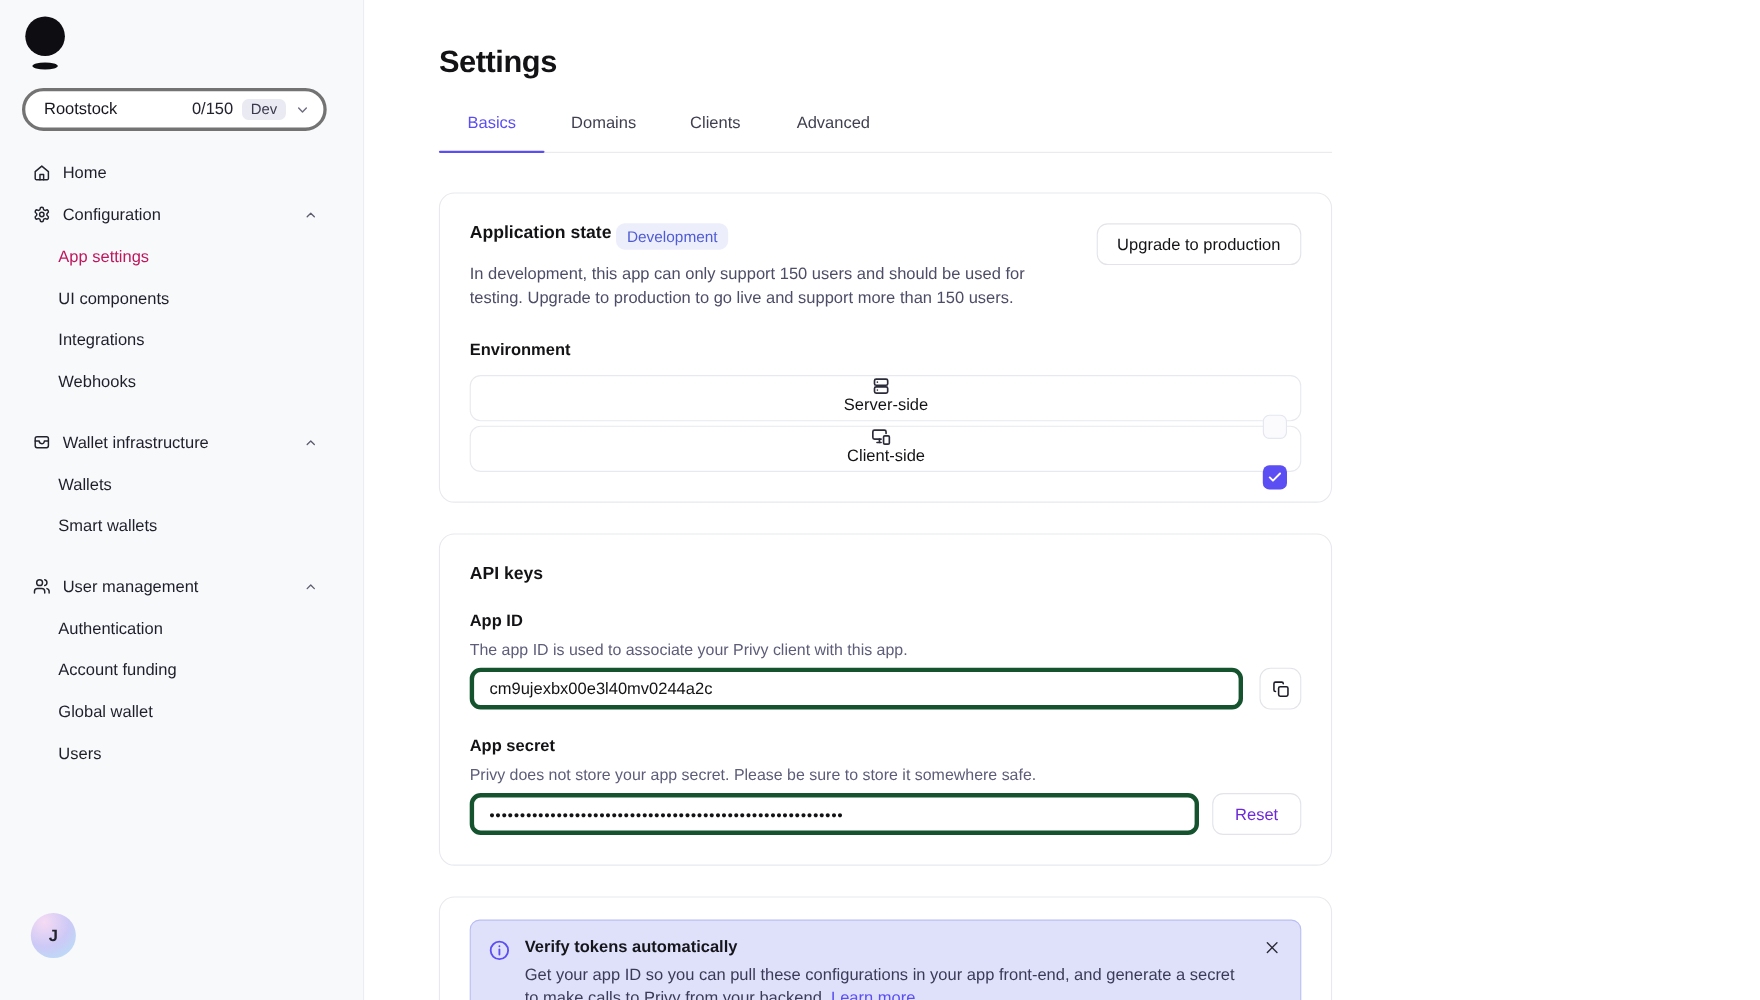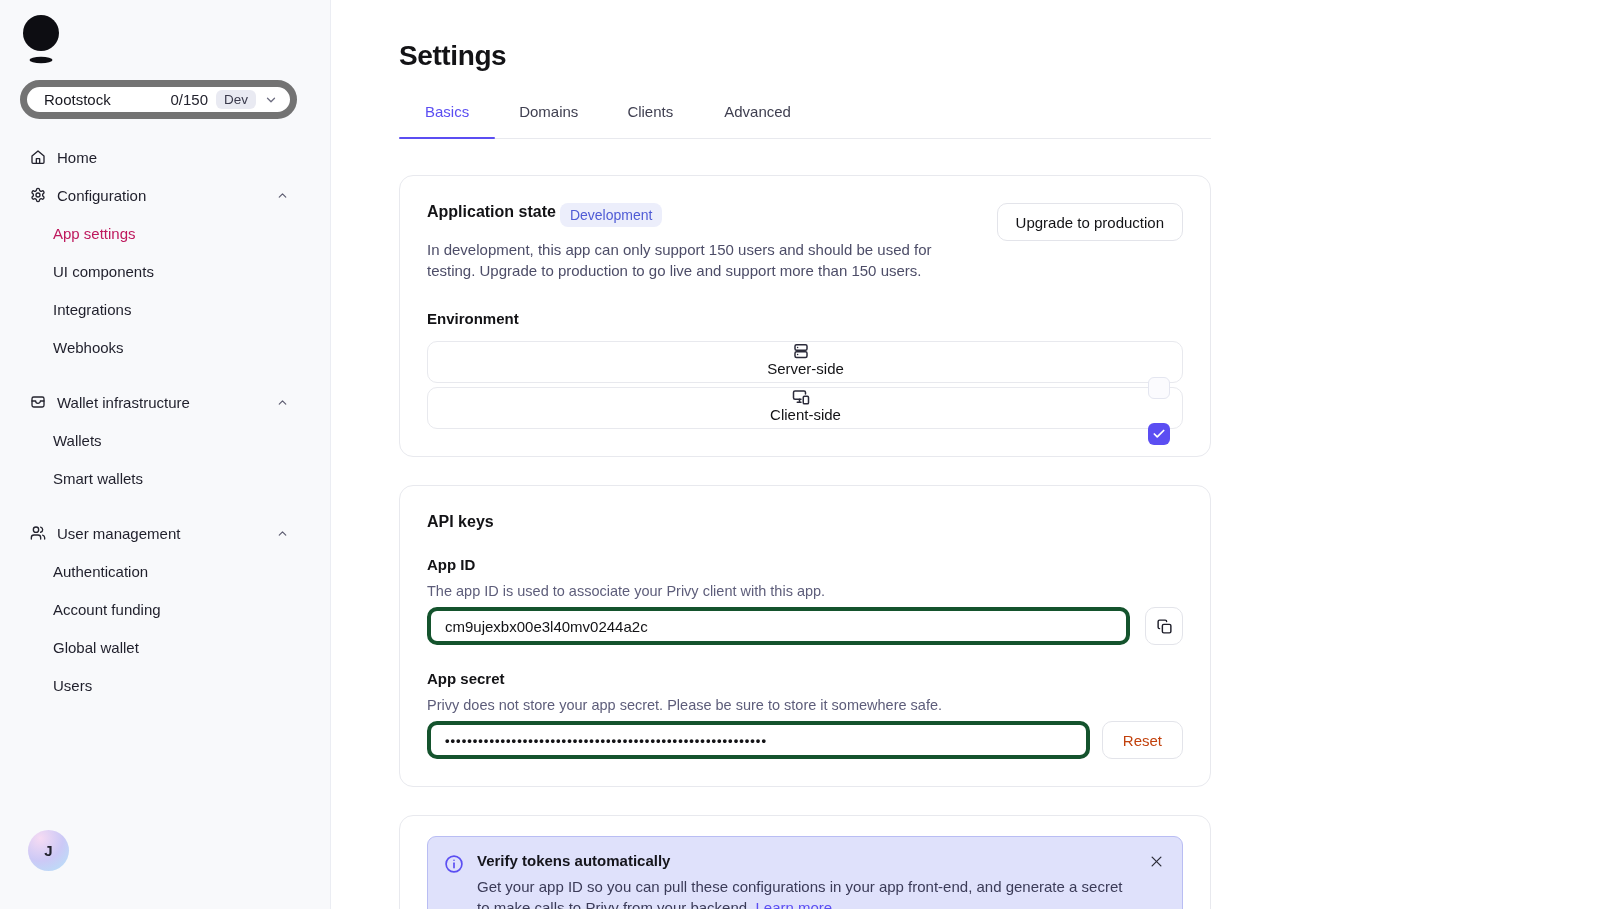--- a/index.html
+++ b/index.html
@@ -5,21 +5,21 @@
   * { margin:0; padding:0; box-sizing:border-box; }
   html,body { width:1600px; height:909px; overflow:hidden; background:#fff;
     font-family:"Liberation Sans","DejaVu Sans",sans-serif; color:#17171f; }
   .app { display:flex; width:1600px; height:909px; }
 
   
   .sidebar { position:relative; width:331px; height:909px; background:#f8f9fb;
     border-right:1px solid #ebedf3; padding:10px 0 0 20px; flex:none; }
   .logo { margin:0 0 14px 2px; width:40px; height:56px; }
   .app-selector { display:flex; align-items:center; width:277px; height:39px;
-    background:#fff; border:7px solid #737373; border-radius:20px; padding:0 12px 0 17px;
+    background:#fff; border:3px solid #737373; border-radius:20px; padding:0 12px 0 17px;
     cursor:pointer; font-size:15px; }
   .app-selector .app-name { font-weight:500; color:#17171f; }
   .app-selector .usage { margin-left:auto; color:#23232e; }
   .app-selector .dev-badge { margin-left:8px; background:#e9eaf2; color:#3a3a4c;
     border-radius:6px; padding:2px 8px; font-size:13.5px; }
   .app-selector .chev { margin-left:8px; display:flex; color:#6d6d80; }
 
   nav { margin-top:19px; }
   .nav-item { display:flex; align-items:center; width:277px; height:38px;
     padding:0 8px 0 10px; border-radius:8px; cursor:pointer; font-size:15px; color:#1f1f2b; }
@@ -76,21 +76,21 @@
 
   .field-label { margin-top:25px; }
   .field-desc { margin-top:10px; font-size:14.5px; color:#5d5d7a; }
   .field-row { display:flex; align-items:center; margin-top:8px; }
   .text-input { height:38px; border:4px solid #14532d; border-radius:10px; padding:0 14px;
     font-size:15px; color:#131316; font-family:inherit; background:#fff; outline:none; }
   .appid-input { width:707px; }
   .secret-input { width:672px; letter-spacing:1px; font-size:13px; font-weight:700; }
   .icon-btn { width:38px; height:38px; margin-left:15px; display:flex; align-items:center;
     justify-content:center; padding:0; }
-  .reset-btn { margin-left:12px; color:#c2410c; padding:0 20px; }
+  .reset-btn { margin-left:12px; color:#6d28d9; padding:0 20px; }
 
   .banner-card { padding:20px 27px; height:220px; }
   .banner { display:flex; background:#dfe1fb; border:1px solid #b9bdf3; border-radius:9px;
     padding:15px 16px 17px 16px; }
   .banner .info-ic { flex:none; display:flex; margin:2px 13px 0 0; color:#5b4ef2; }
   .banner-body { flex:1; }
   .banner-title { font-size:15px; font-weight:700; color:#15151c; }
   .banner-text { margin-top:7px; font-size:15px; line-height:21px; color:#3b3b58; max-width:695px; }
   .banner-text a { color:#5b4ef2; text-decoration:none; cursor:pointer; }
   .banner-close { flex:none; margin-left:10px; background:none; border:none; cursor:pointer;

